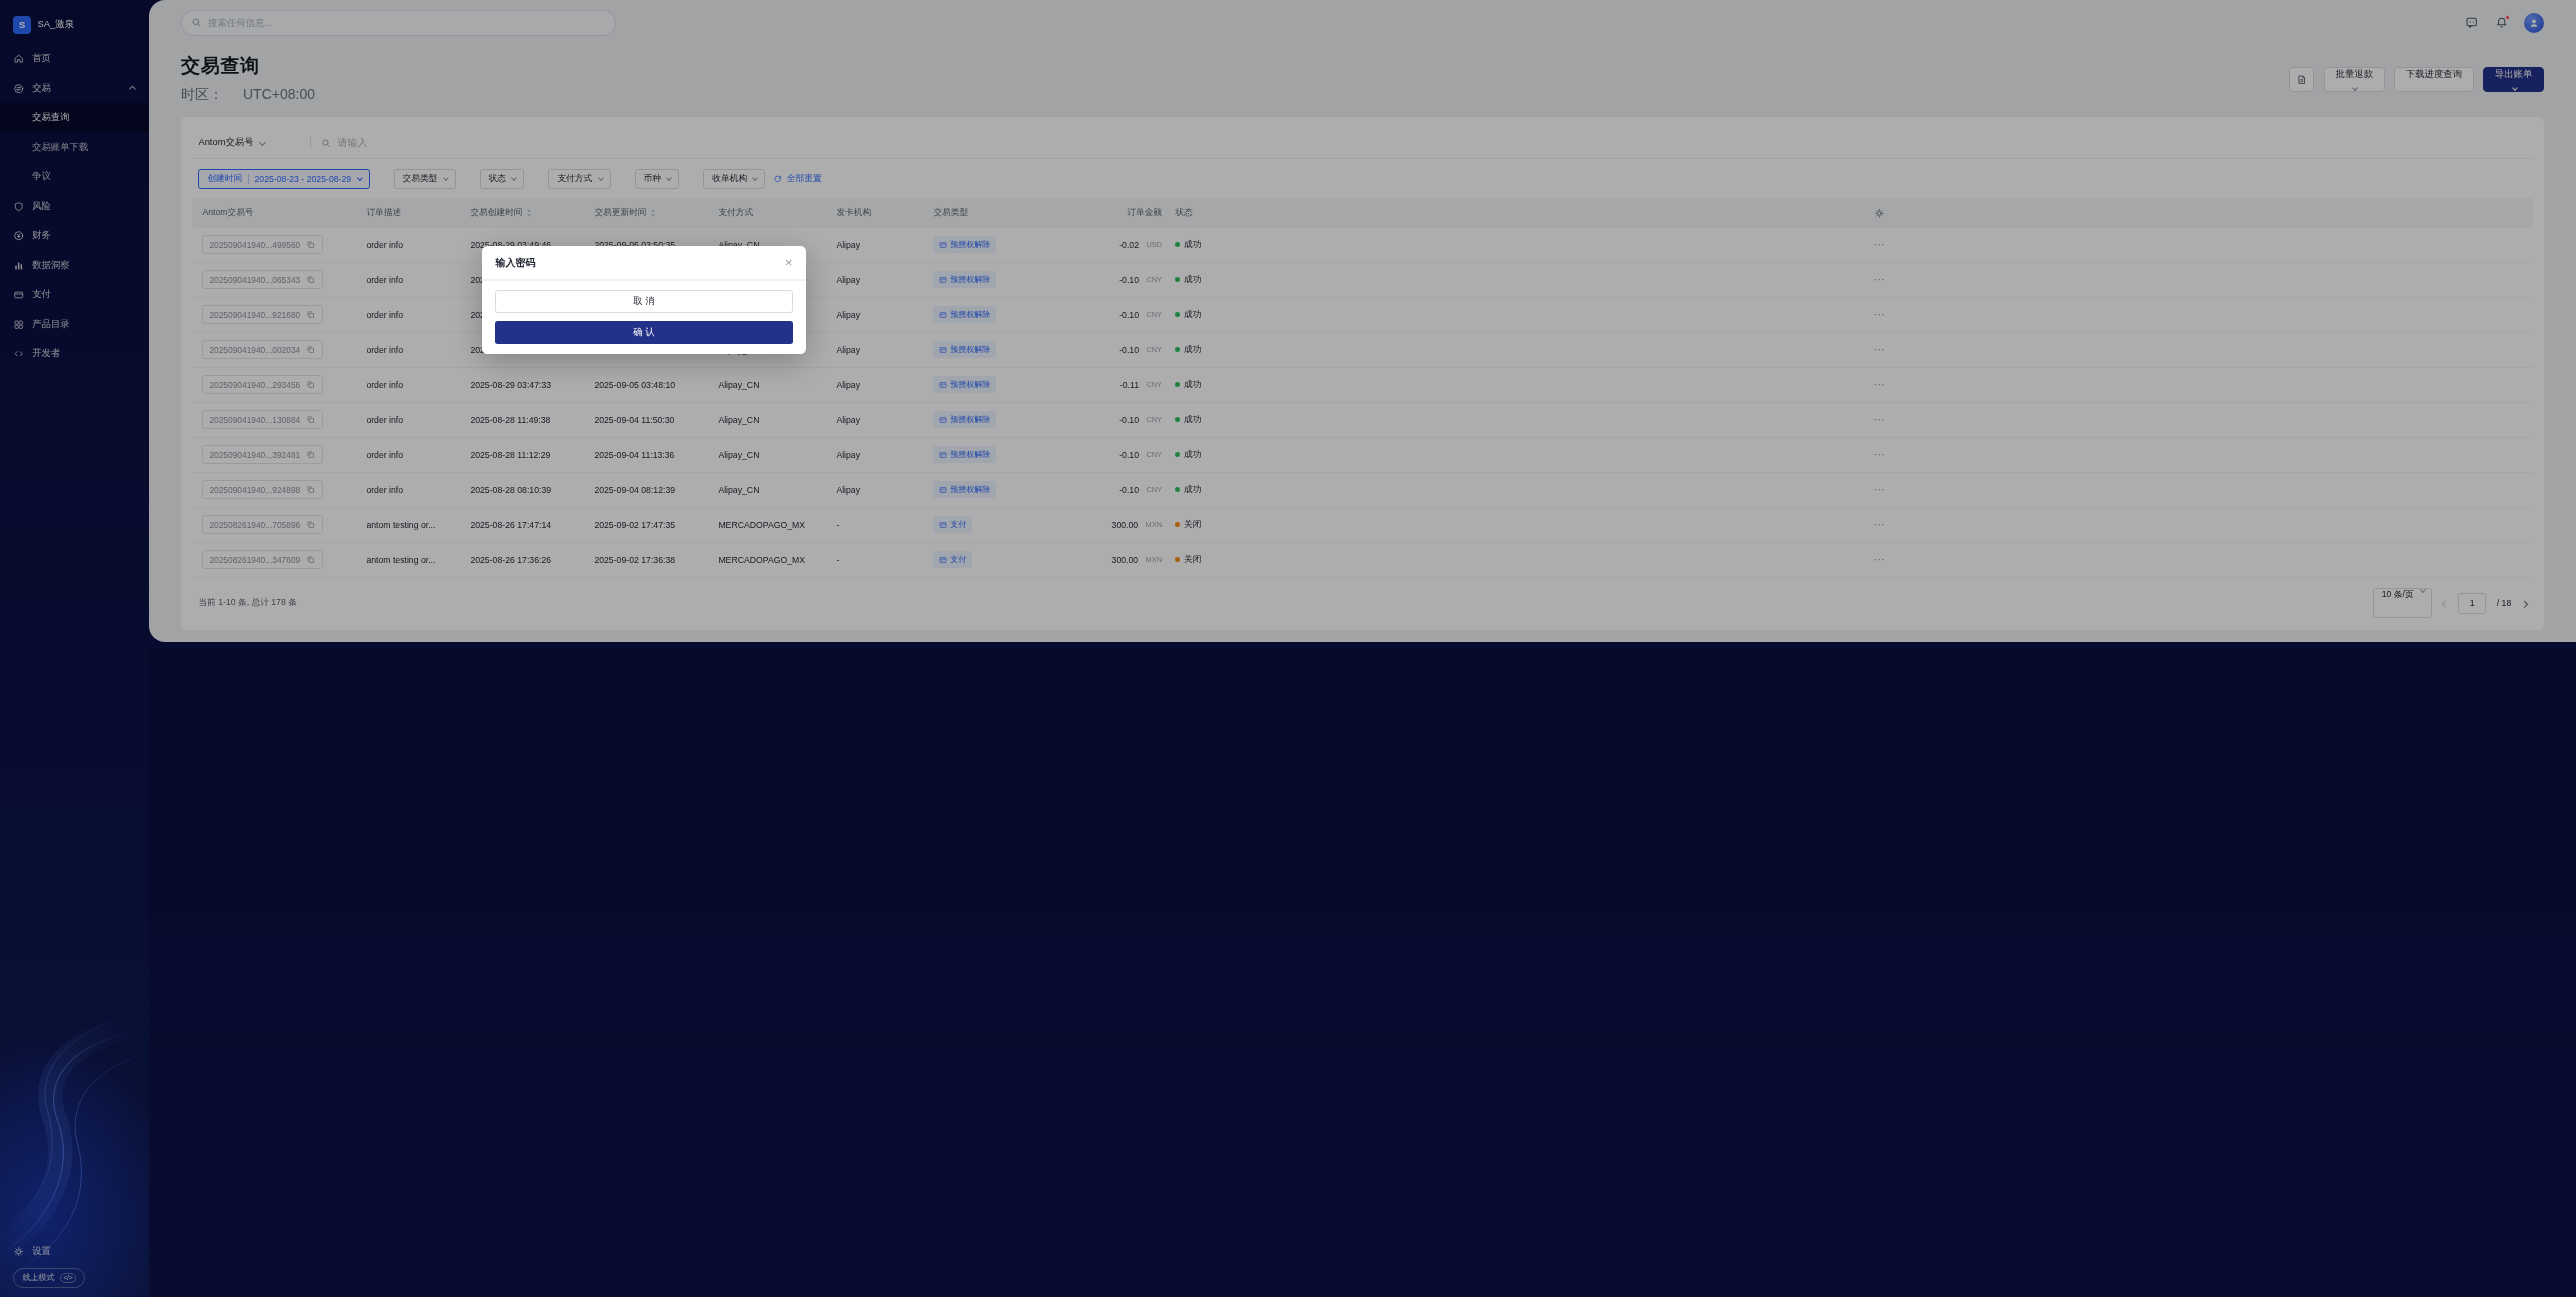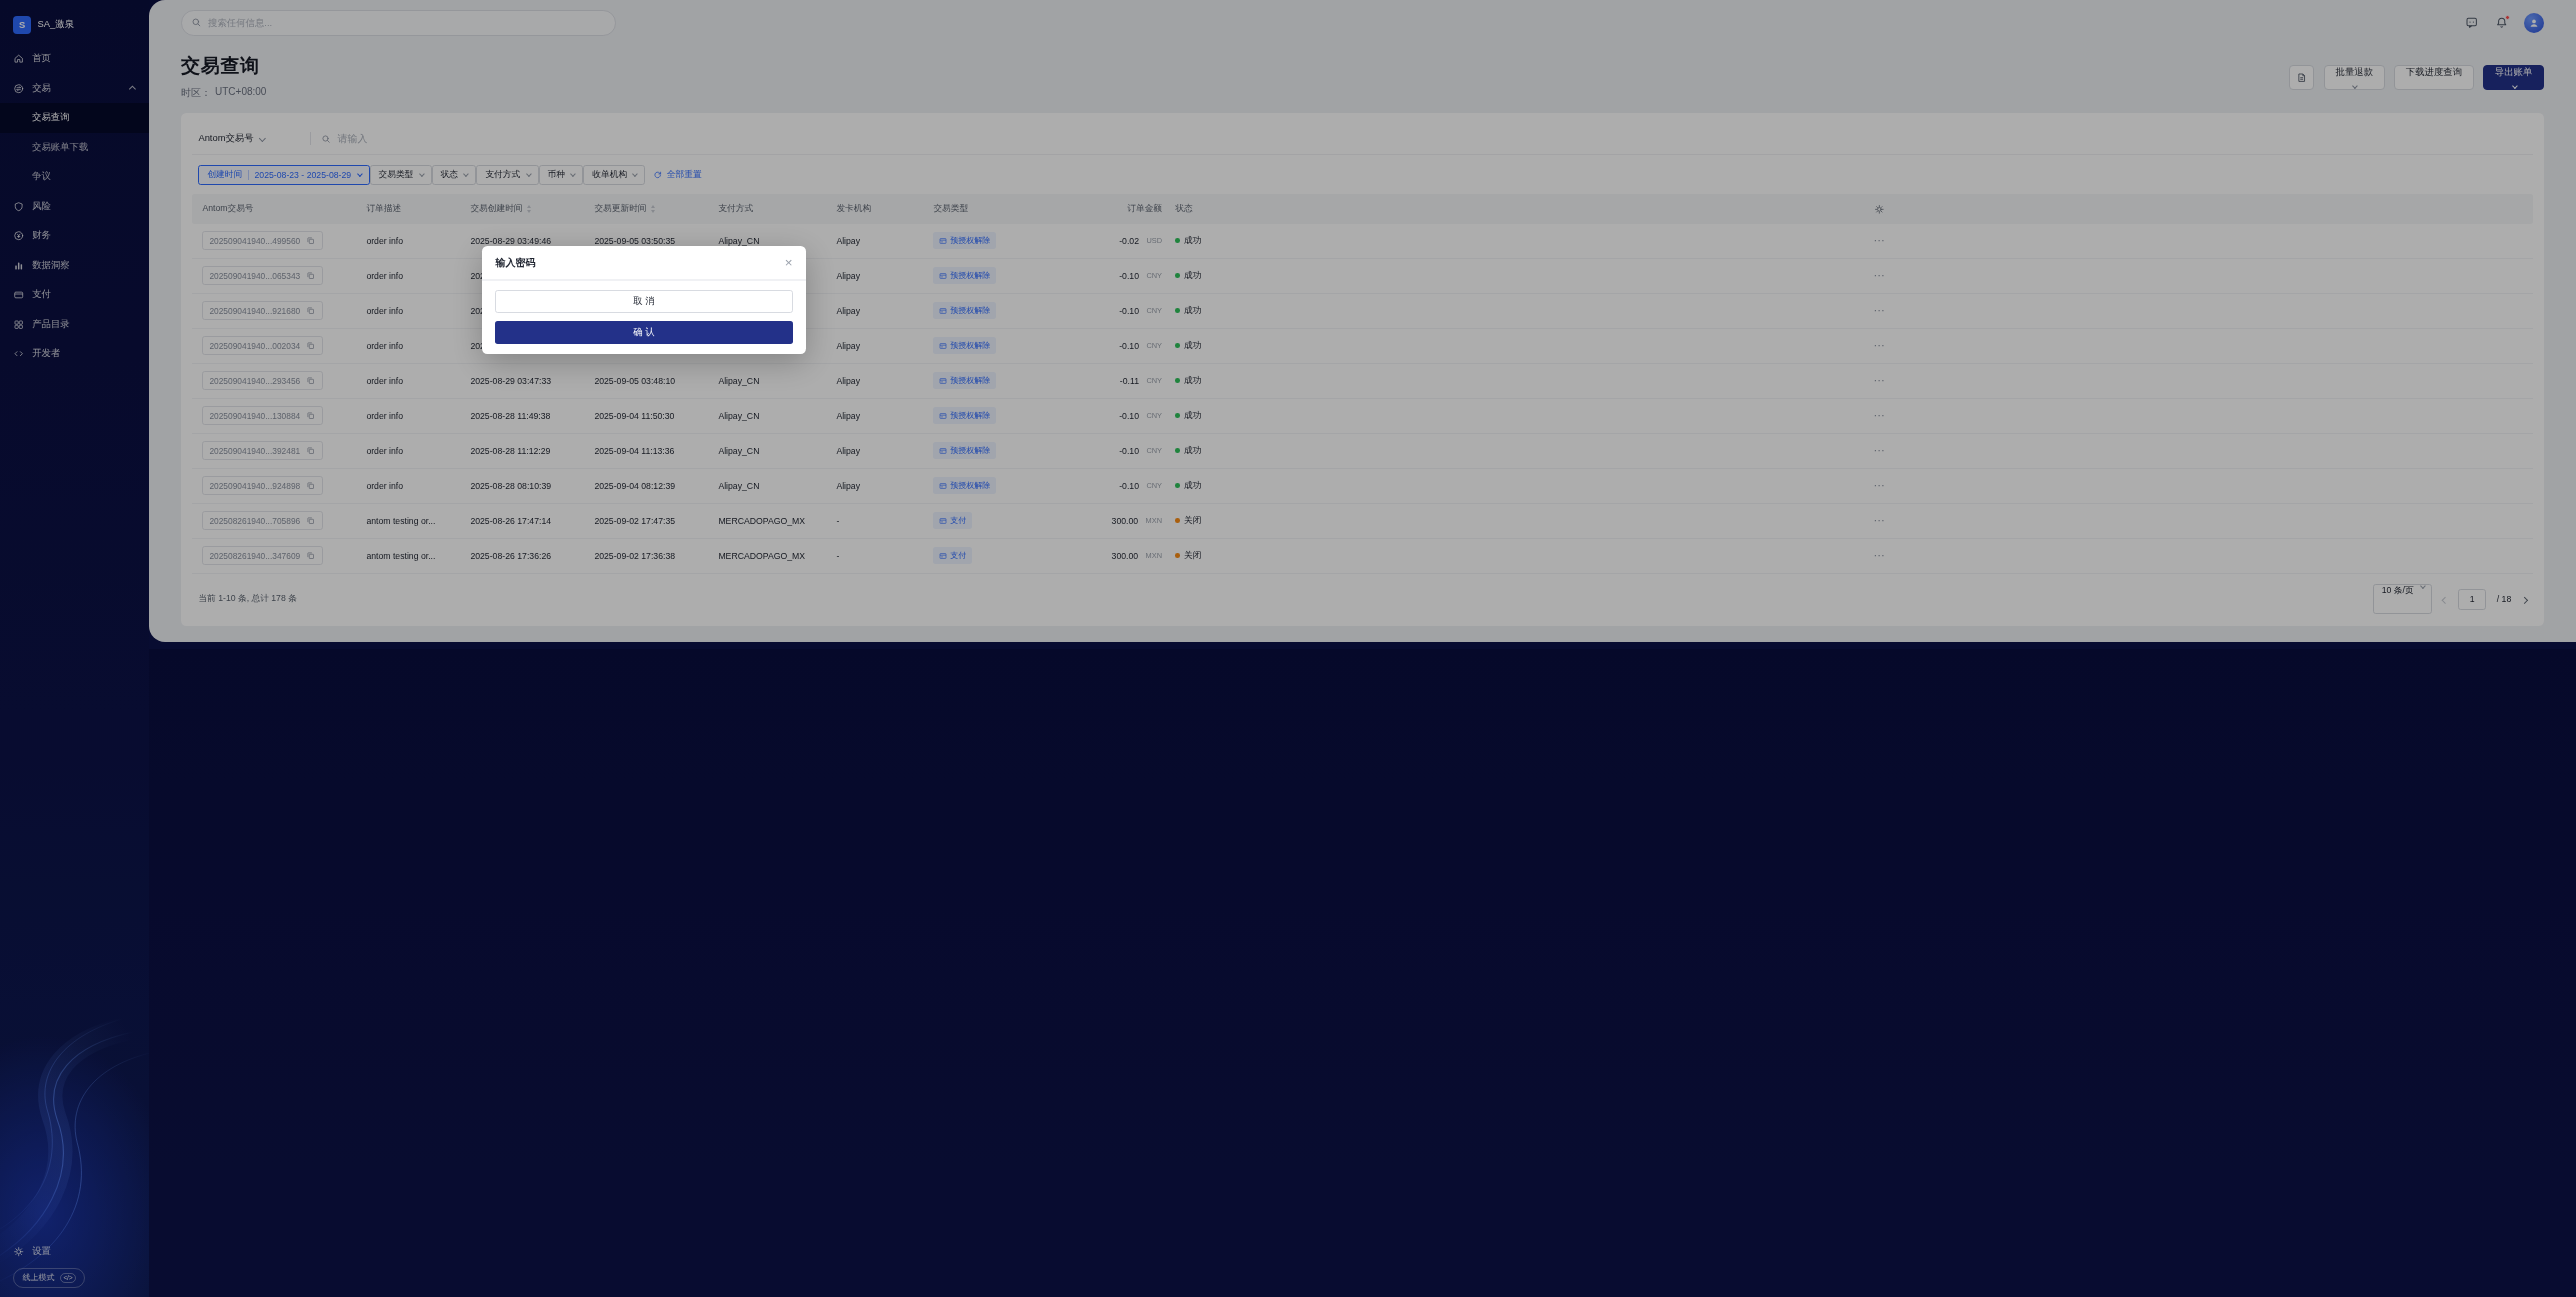--- a/index.html
+++ b/index.html
@@ -53,21 +53,21 @@
   .top-icon { position:relative; }
   .top-icon svg { width:13.4px; height:13.4px; }
   .badge-dot { position:absolute; top:-1.3px; right:-2px; width:5.4px; height:5.4px; background:#ff4d4f; border-radius:50%;
     border:1px solid #eef0f4; }
   .avatar { width:20px; height:20px; border-radius:50%; background:radial-gradient(circle at 35% 30%,#6f9bff,#2c51d8);
     display:flex; align-items:center; justify-content:center; }
   .avatar svg { width:12px; height:12px; }
 
   .page-head { display:flex; margin-top:17.5px; }
   .page-title { font-size:19px; font-weight:bold; color:#171b26; letter-spacing:0.7px; }
-  .tz-row { margin-top:6.7px; color:#6b7280; font-size:10px; display:flex; gap:4px; }
+  .tz-row { margin-top:6.7px; color:#6b7280; font-size:14px; display:flex; gap:20px; }
   .head-actions { margin-left:auto; display:flex; gap:9.4px; align-items:center; margin-top:2.7px; }
   .btn { height:25.5px; padding:0 10.7px; background:#fff; border:0.7px solid #d8dbe1; border-radius:4px; font-size:9.4px;
     color:#1f2430; display:inline-flex; align-items:center; gap:6px; font-family:inherit;flex-direction:column; }
   .btn .chev { color:#8a919f; width:4px; height:4px; transform:rotate(45deg) translateY(-1.3px); }
   .btn.icon-only { width:25.5px; padding:0; justify-content:center; color:#4b5563; }
   .btn.icon-only svg { width:11.4px; height:11.4px; }
   .btn.primary { background:#233189; border-color:#233189; color:#fff; }
   .btn.primary .chev { color:#fff; }
 
   
@@ -75,21 +75,21 @@
   .query-row { height:31px; display:flex; align-items:center; gap:10.7px; border-bottom:0.7px solid #f0f1f4; padding:0 6.7px; }
   .select-type { display:flex; align-items:center; gap:6.7px; font-size:9.4px; color:#1f2430; min-width:101px; }
   .select-type .chev { color:#8a919f; }
   .vdiv { width:0.7px; height:13.4px; background:#e3e5ea; }
   .query-input { flex:1; display:flex; align-items:center; gap:6px; color:#8a919f; }
   .query-input svg { width:10px; height:10px; }
   .query-input input { border:none; outline:none; background:transparent; flex:1; font-size:10px; color:#1f2430; font-family:inherit; }
   .query-input input::placeholder { color:#aab0ba; }
 
   .chips-row { display:flex; align-items:center; gap:8px; margin:10px 6.7px 9.4px; }
-  .chip-list { display:flex; align-items:center; gap:0; }
+  .chip-list { display:flex; align-items:center; gap:24px; }
   .chip { height:20px; display:inline-flex; align-items:center; gap:5.4px; padding:0 8px; border:0.7px solid #d8dbe1;
     border-radius:2.7px; font-size:8.7px; background:#fff; color:#1f2430; white-space:nowrap; }
   .chip .chev { width:4px; height:4px; color:#9aa1ac; transform:rotate(45deg) translateY(-1.3px); }
   .chip-value { display:inline-flex; align-items:center; padding-left:6px; border-left:0.7px solid #d8dbe1; }
   .chip.active { border-color:#2f6bff; color:#2f6bff; background:#f5f8ff; }
   .chip.active .chev { color:#2f6bff; }
   .chip.active .chip-value { border-left-color:#b9ccff; }
   .reset-btn { display:flex; align-items:center; gap:4px; color:#2f6bff; font-size:8.7px; background:none; border:none;
     font-family:inherit; }
   .reset-btn svg { width:9.4px; height:9.4px; }

